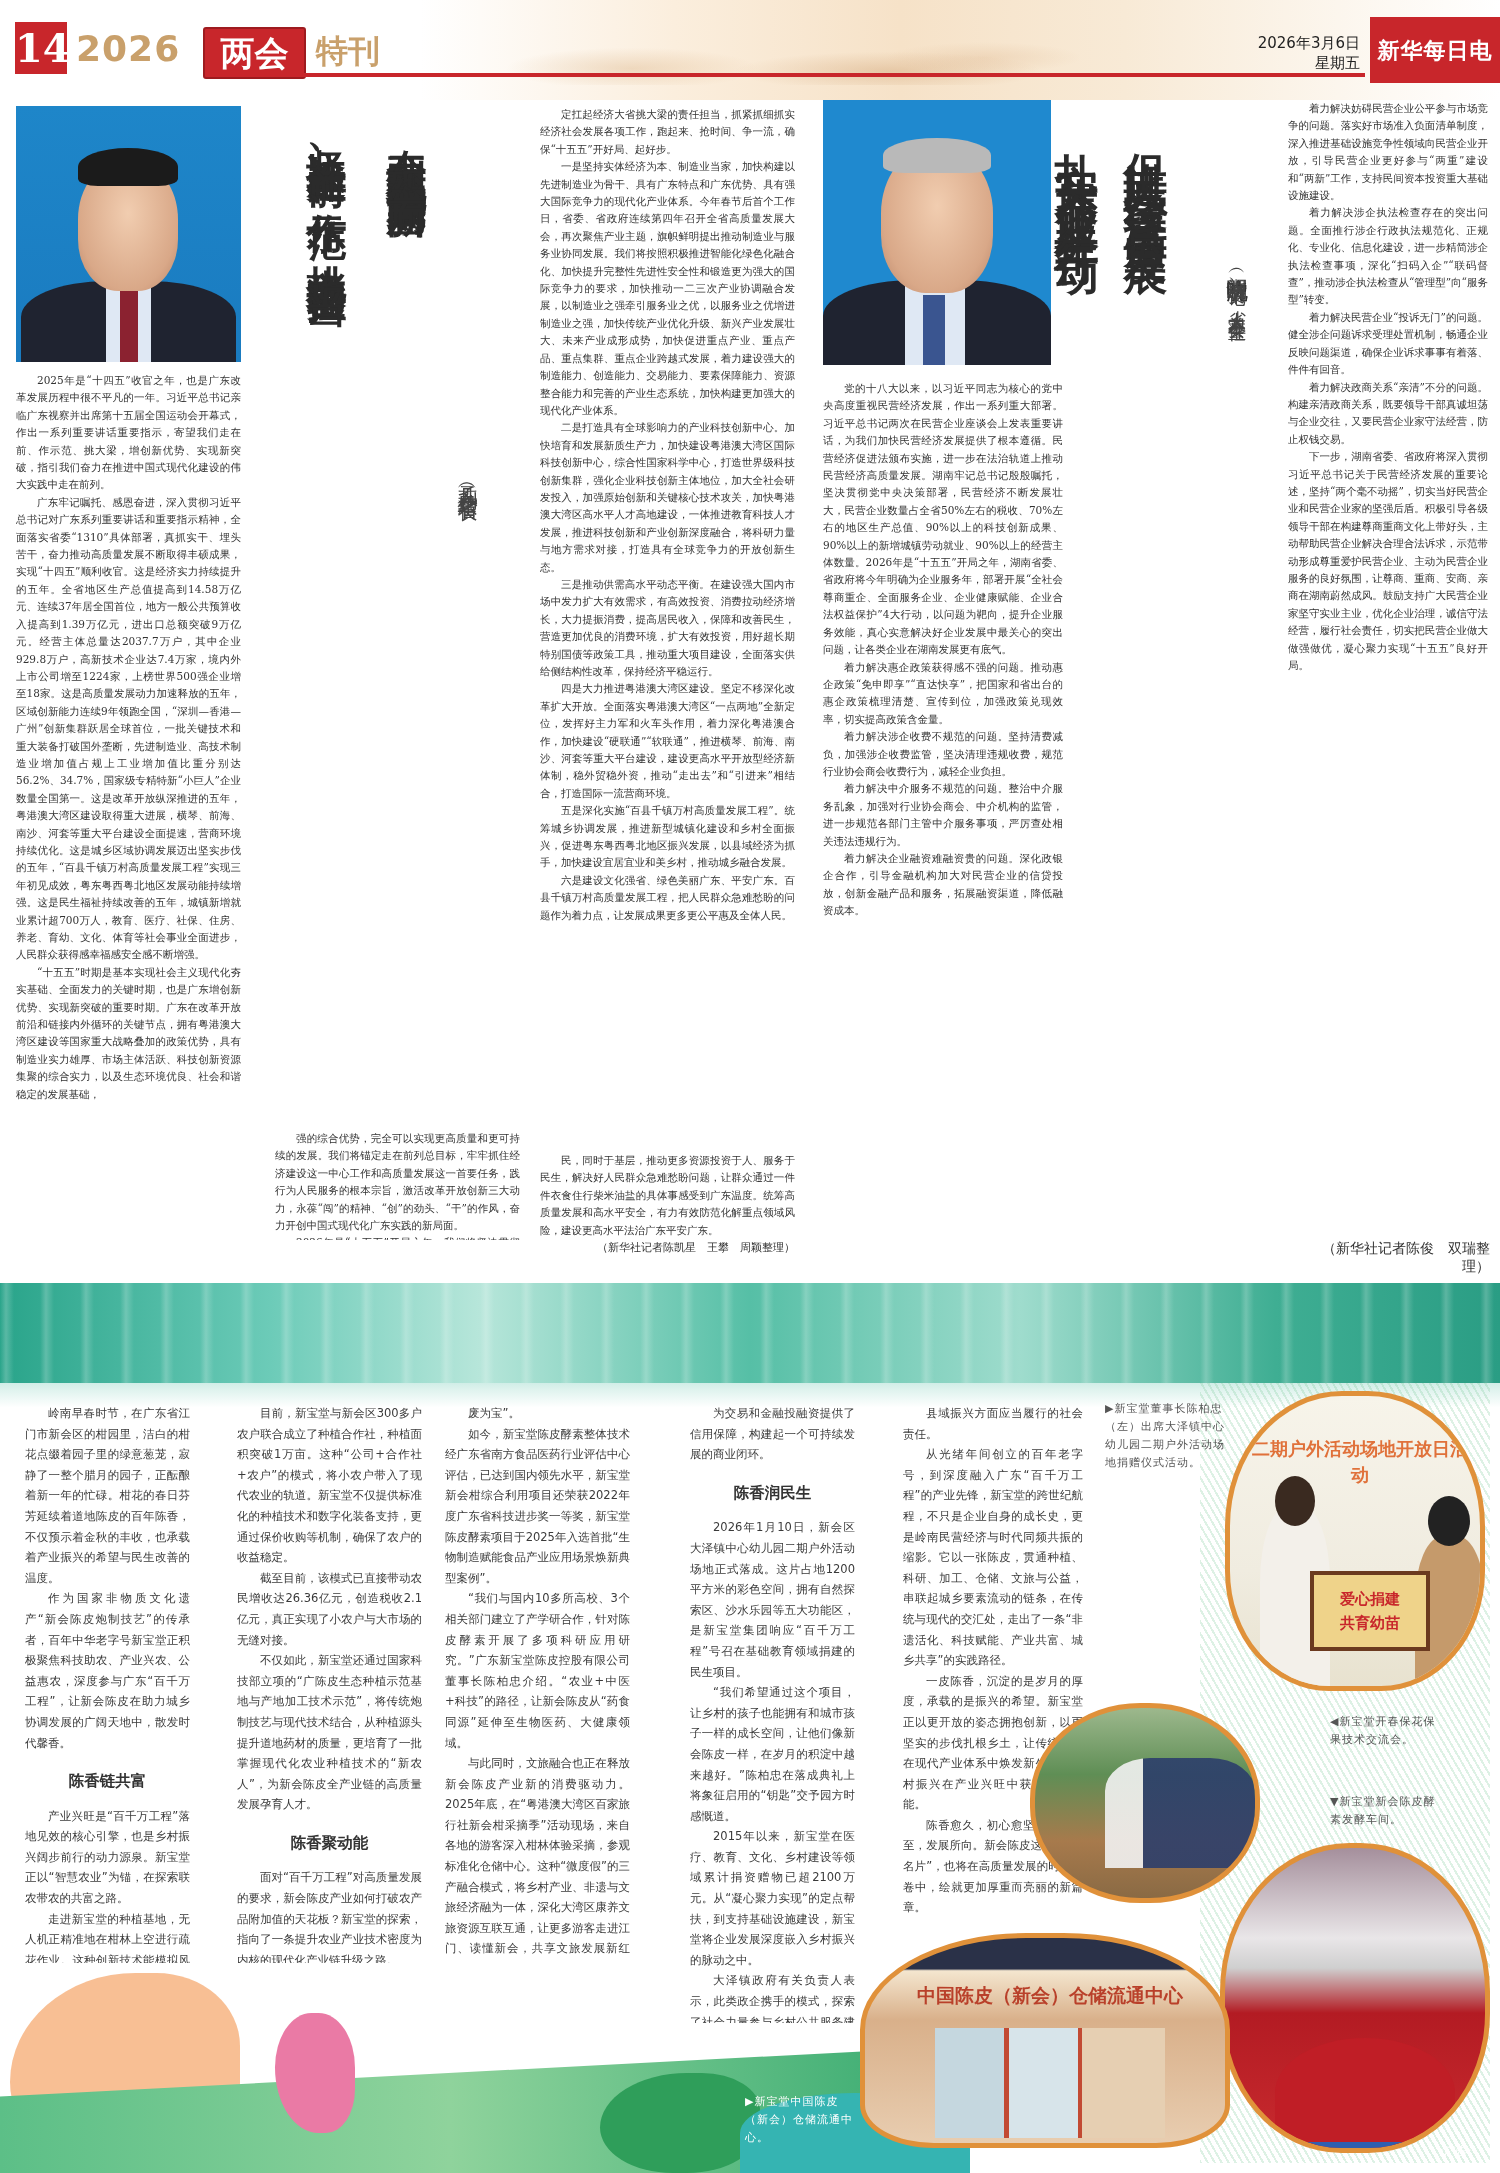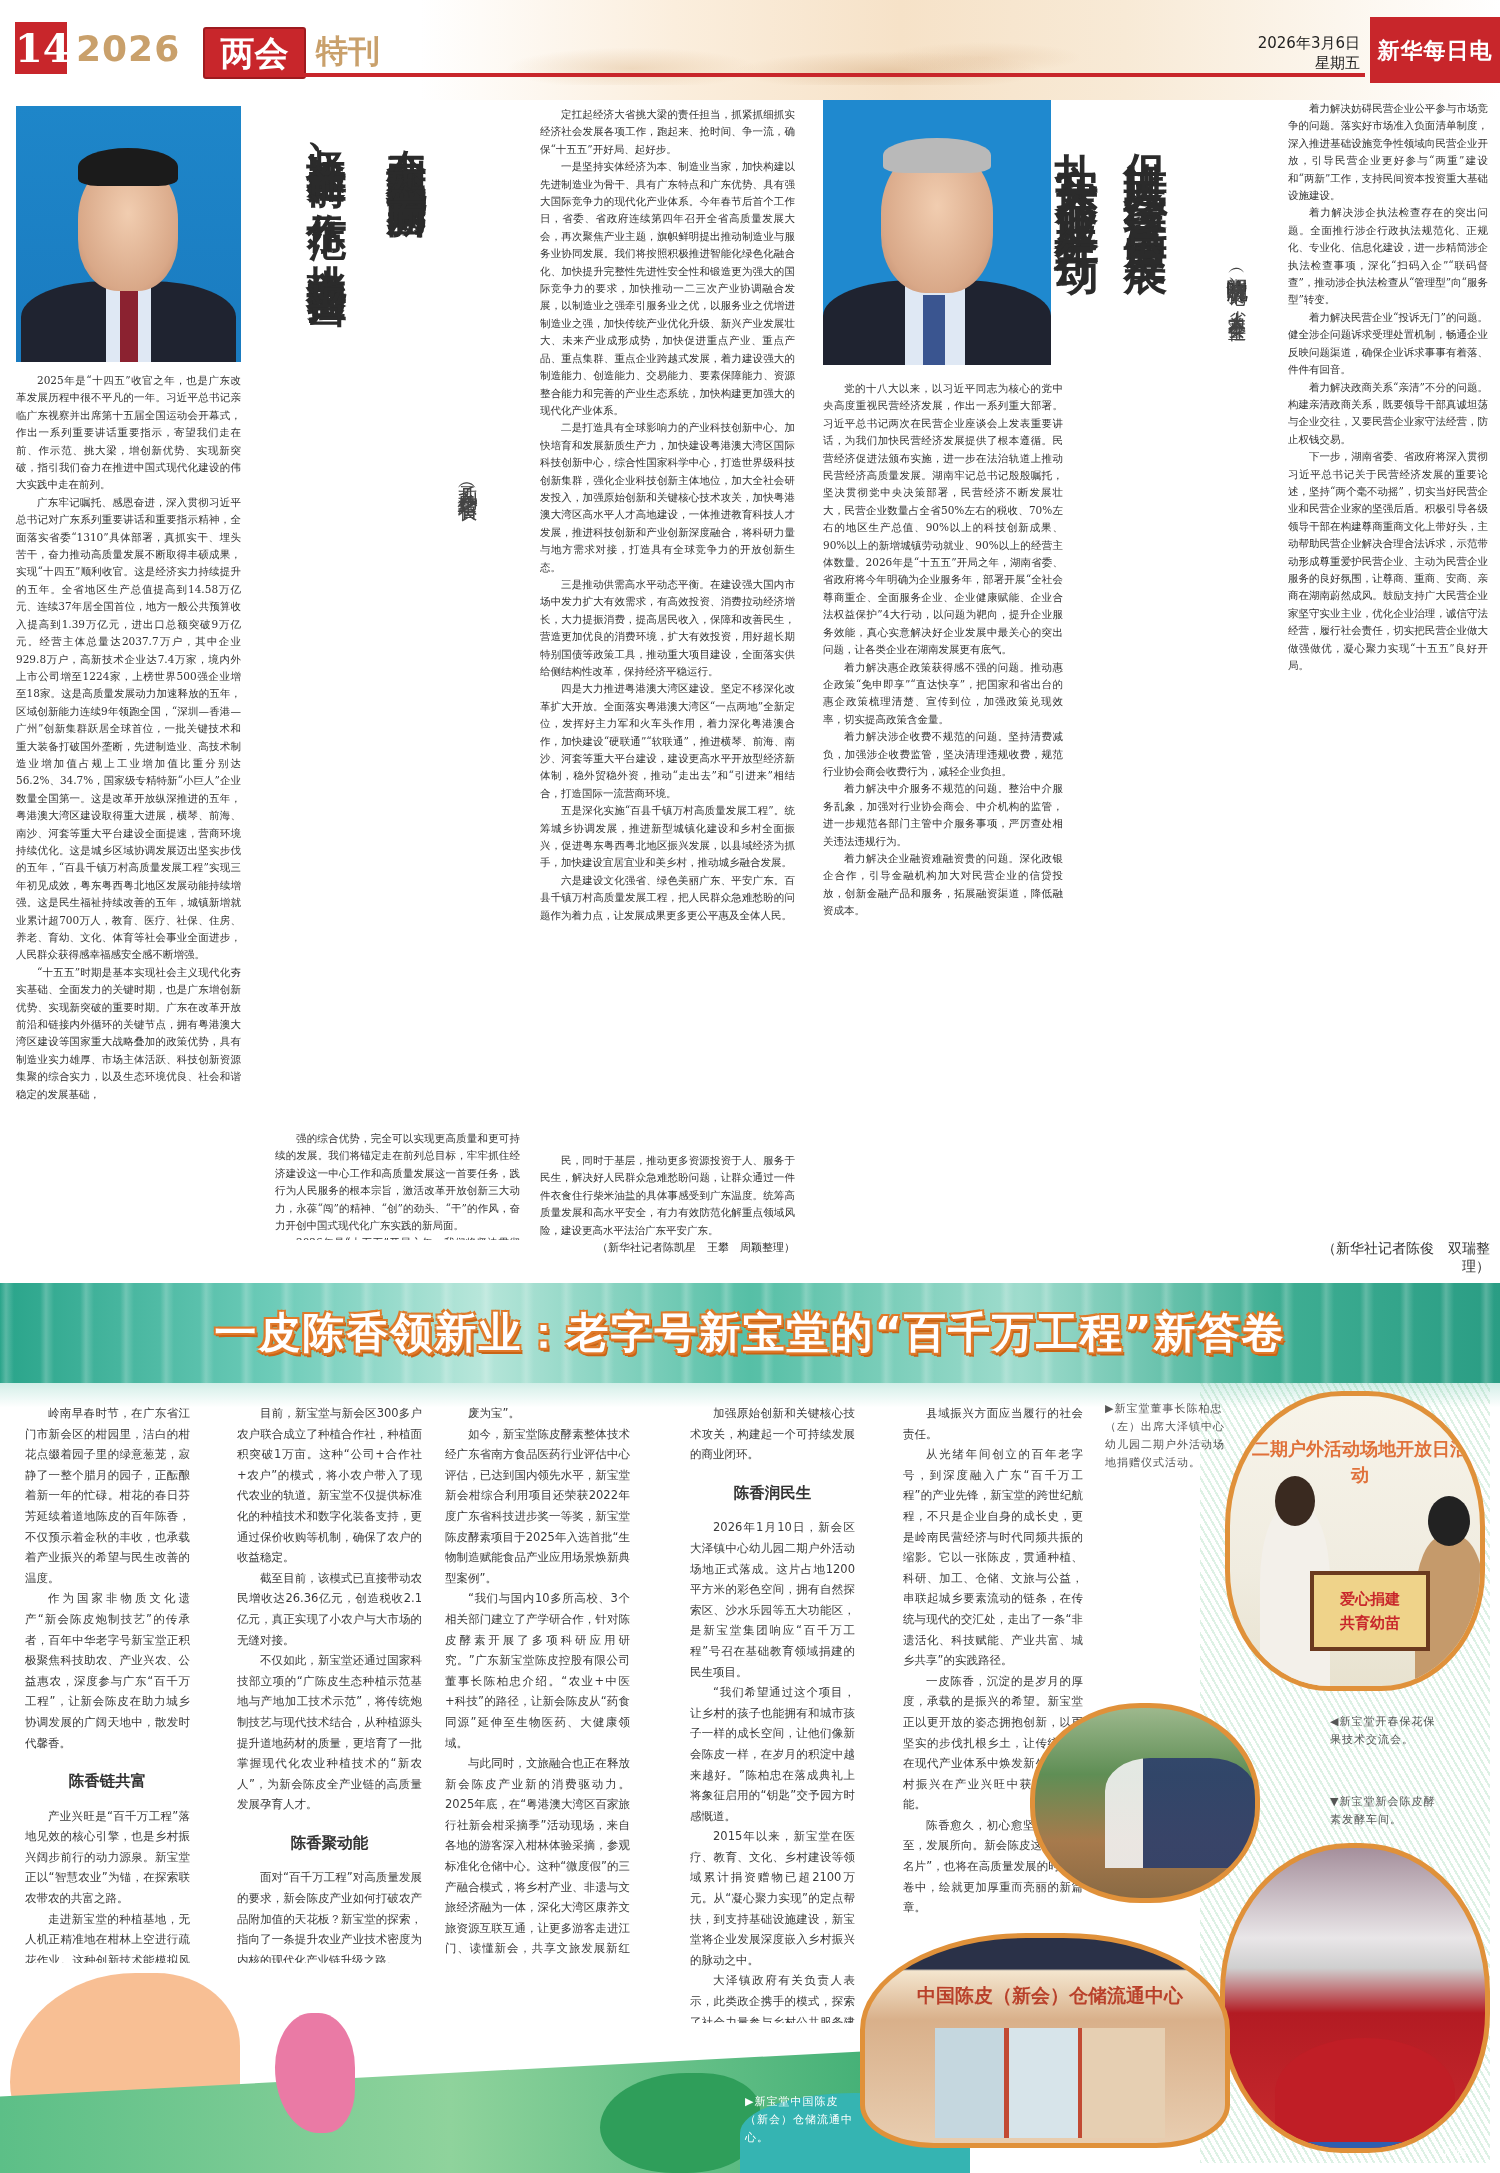--- a/index.html
+++ b/index.html
@@ -139,21 +139,20 @@
   <p>着力解决涉企执法检查存在的突出问题。全面推行涉企行政执法规范化、正规化、专业化、信息化建设，进一步精简涉企执法检查事项，深化“扫码入企”“联码督查”，推动涉企执法检查从“管理型”向“服务型”转变。</p>
   <p>着力解决民营企业“投诉无门”的问题。健全涉企问题诉求受理处置机制，畅通企业反映问题渠道，确保企业诉求事事有着落、件件有回音。</p>
   <p>着力解决政商关系“亲清”不分的问题。构建亲清政商关系，既要领导干部真诚坦荡与企业交往，又要民营企业家守法经营，防止权钱交易。</p>
   <p>下一步，湖南省委、省政府将深入贯彻习近平总书记关于民营经济发展的重要论述，坚持“两个毫不动摇”，切实当好民营企业和民营企业家的坚强后盾。积极引导各级领导干部在构建尊商重商文化上带好头，主动帮助民营企业解决合理合法诉求，示范带动形成尊重爱护民营企业、主动为民营企业服务的良好氛围，让尊商、重商、安商、亲商在湖南蔚然成风。鼓励支持广大民营企业家坚守实业主业，优化企业治理，诚信守法经营，履行社会责任，切实把民营企业做大做强做优，凝心聚力实现“十五五”良好开局。</p>
 </div>
 <div style="position:absolute; left:1300px; top:1240px; width:190px; text-align:right; font-family:'DejaVu Sans',sans-serif; font-size:14px; color:#333;">（新华社记者陈俊　双瑞整理）</div>
 
 <div class="ad">
   <div class="ad-banner">
     <div class="ad-rays"></div>
-    <div class="ad-title">一皮陈香领新业：老字号新宝堂的“百千万工程”新答卷</div>
   </div>
 
   <div class="blob" style="left:10px; top:690px; width:230px; height:200px; background:#f7b481; opacity:0.85; border-radius:60% 40% 30% 50%;"></div>
   <div class="blob" style="left:0px; top:790px; width:900px; height:140px; background:linear-gradient(90deg,#5cbf87,#8fd39c,#3fae74); border-radius:0; transform:skewY(-3deg);"></div>
   <div class="blob" style="left:275px; top:730px; width:80px; height:120px; background:#ea7aa5; border-radius:50% 50% 40% 60%;"></div>
   <div class="blob" style="left:600px; top:790px; width:160px; height:100px; background:#2f9e5a; border-radius:60% 40% 50% 50%;"></div>
   <div class="blob" style="left:740px; top:810px; width:230px; height:80px; background:#35b4b2; border-radius:50% 50% 0 0;"></div>
 
   <div class="adcol" style="left:25px; top:120px; width:165px; height:560px;">
     <p>岭南早春时节，在广东省江门市新会区的柑园里，洁白的柑花点缀着园子里的绿意葱茏，寂静了一整个腊月的园子，正酝酿着新一年的忙碌。柑花的春日芬芳延续着道地陈皮的百年陈香，不仅预示着金秋的丰收，也承载着产业振兴的希望与民生改善的温度。</p>
@@ -175,21 +174,21 @@
 
   <div class="adcol" style="left:445px; top:120px; width:185px; height:560px;">
     <p>废为宝”。</p>
     <p>如今，新宝堂陈皮酵素整体技术经广东省南方食品医药行业评估中心评估，已达到国内领先水平，新宝堂新会柑综合利用项目还荣获2022年度广东省科技进步奖一等奖，新宝堂陈皮酵素项目于2025年入选首批“生物制造赋能食品产业应用场景焕新典型案例”。</p>
     <p>“我们与国内10多所高校、3个相关部门建立了产学研合作，针对陈皮酵素开展了多项科研应用研究。”广东新宝堂陈皮控股有限公司董事长陈柏忠介绍。“农业+中医+科技”的路径，让新会陈皮从“药食同源”延伸至生物医药、大健康领域。</p>
     <p>与此同时，文旅融合也正在释放新会陈皮产业新的消费驱动力。2025年底，在“粤港澳大湾区百家旅行社新会柑采摘季”活动现场，来自各地的游客深入柑林体验采摘，参观标准化仓储中心。这种“微度假”的三产融合模式，将乡村产业、非遗与文旅经济融为一体，深化大湾区康养文旅资源互联互通，让更多游客走进江门、读懂新会，共享文旅发展新红利。</p>
 
   </div>
 
   <div class="adcol" style="left:690px; top:120px; width:165px; height:620px;">
-    <p>加强原始创新和关键核心技术攻关，构建起一个可持续发展的商业闭环。</p>
+    <p>为交易和金融投融资提供了信用保障，构建起一个可持续发展的商业闭环。</p>
     <p class="subhead">陈香润民生</p>
     <p>2026年1月10日，新会区大泽镇中心幼儿园二期户外活动场地正式落成。这片占地1200平方米的彩色空间，拥有自然探索区、沙水乐园等五大功能区，是新宝堂集团响应“百千万工程”号召在基础教育领域捐建的民生项目。</p>
     <p>“我们希望通过这个项目，让乡村的孩子也能拥有和城市孩子一样的成长空间，让他们像新会陈皮一样，在岁月的积淀中越来越好。”陈柏忠在落成典礼上将象征启用的“钥匙”交予园方时感慨道。</p>
     <p>2015年以来，新宝堂在医疗、教育、文化、乡村建设等领域累计捐资赠物已超2100万元。从“凝心聚力实现”的定点帮扶，到支持基础设施建设，新宝堂将企业发展深度嵌入乡村振兴的脉动之中。</p>
     <p>大泽镇政府有关负责人表示，此类政企携手的模式，探索了社会力量参与乡村公共服务建设的有效路径，为“百千万工程”注入了鲜活的民生内涵。对于新宝堂而言，这不仅是品牌文化的延伸，更是其作为新会本土企业在</p>
   </div>
 
   <div class="adcol" style="left:903px; top:120px; width:180px; height:540px;">
     <p>县域振兴方面应当履行的社会责任。</p>
     <p>从光绪年间创立的百年老字号，到深度融入广东“百千万工程”的产业先锋，新宝堂的跨世纪航程，不只是企业自身的成长史，更是岭南民营经济与时代同频共振的缩影。它以一张陈皮，贯通种植、科研、加工、仓储、文旅与公益，串联起城乡要素流动的链条，在传统与现代的交汇处，走出了一条“非遗活化、科技赋能、产业共富、城乡共享”的实践路径。</p>

